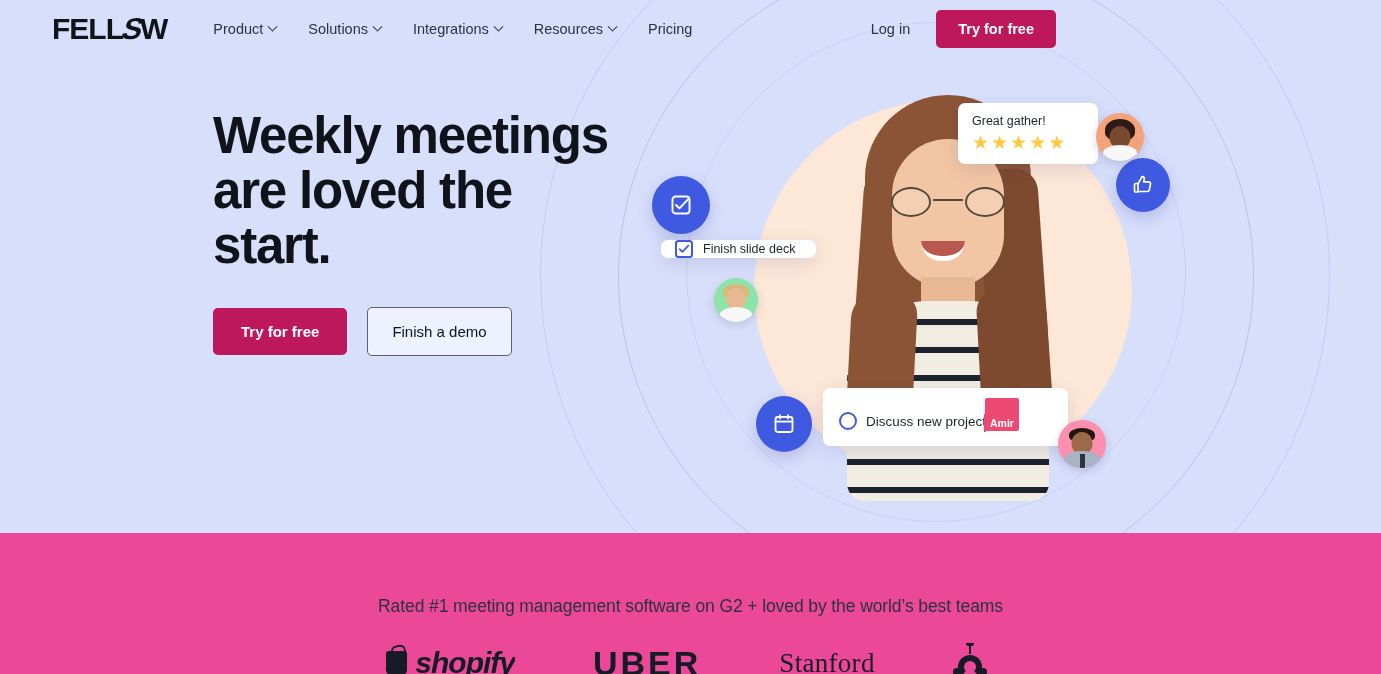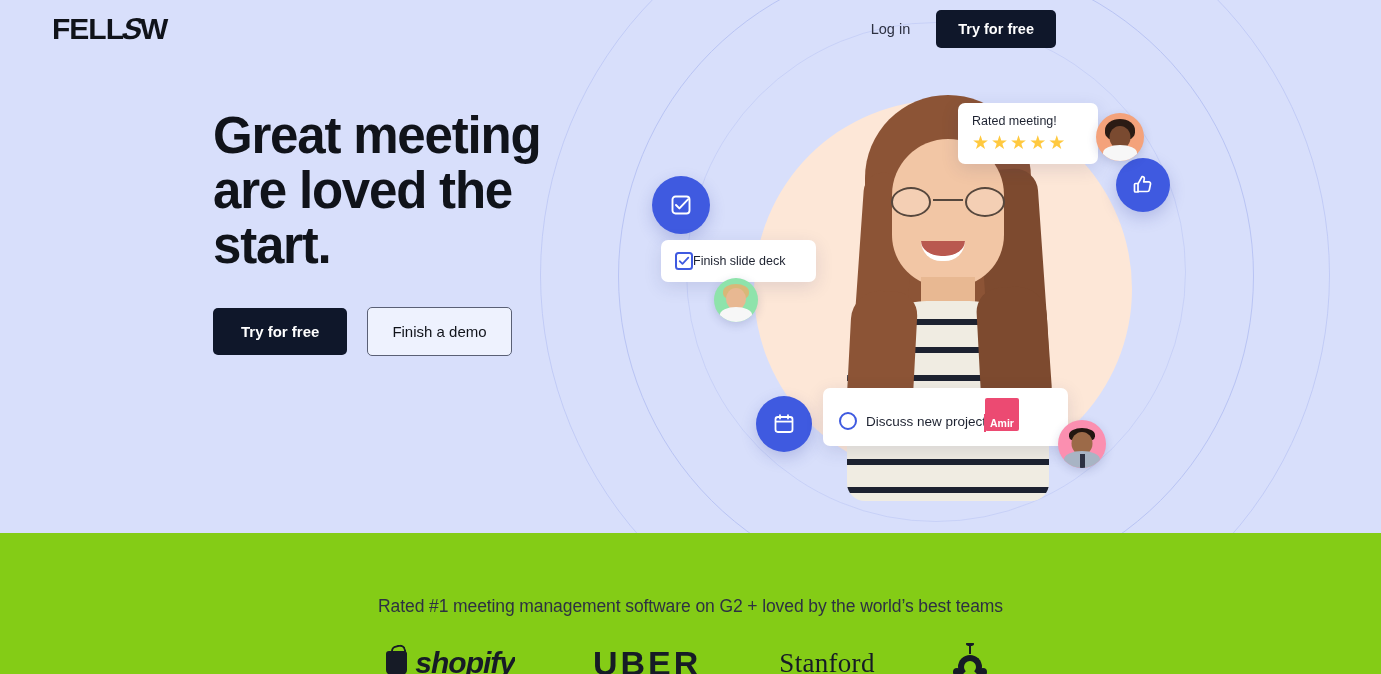--- a/index.html
+++ b/index.html
@@ -62,21 +62,21 @@
     display: inline-block;
   }
   .nav-right { margin-left: auto; display: flex; align-items: center; gap: 26px; }
   .login { font-size: 14.5px; color: #2d3142; cursor: pointer; }
   .btn {
     font-size: 14.5px; font-weight: bold;
     border-radius: 5px; cursor: pointer;
     display:inline-flex; align-items:center; justify-content:center;
     white-space: nowrap;
   }
-  .btn-primary { background: #0f172a; color: #fff; padding: 11px 21px; border: none;}
+  .btn-primary { background: #be185d; color: #fff; padding: 11px 21px; border: none;}
   .nav-right .btn-primary { padding: 11px 22px; }
 
   
   .hero-copy { position: absolute; left: 213px; top: 108px; width: 420px; z-index: 30; }
   h1.headline {
     font-size: 51px; line-height: 1.08;
     font-weight: bold; color: #10131a;
     letter-spacing: -1.2px;
   }
   p.subcopy {
@@ -159,21 +159,21 @@
     background: #fff; border-radius: 7px;
     box-shadow: 0 5px 18px rgba(40,50,110,.13);
   }
   .card-rating {
     left: 340px; top: 103px; width: 140px; padding: 11px 14px 12px 14px;
   }
   .card-rating .ttl { font-size: 12.5px; color: #1d2230; }
   .stars { margin-top: 5px; display:flex; gap: 2px; font-size: 19px; color: #ffc93f; line-height:1; }
   .card-task {
     left: 43px; top: 240px; width: 155px;
-    padding: 12px 14px; display:flex; align-items:center; 
+    padding: 0 14px; display:flex; align-items:center; gap: 10px;
   }
   .card-task .lbl { font-size: 12.5px; color:#1d2230; white-space:nowrap; }
   .chk {
     width: 18px; height: 18px; border: 2px solid #3f5ae0; border-radius: 3.5px;
     display:flex; align-items:center; justify-content:center; flex: 0 0 auto;
   }
   .card-meeting {
     left: 205px; top: 388px; width: 245px; padding: 14px 16px 16px 16px;
   }
   .card-meeting .mtitle { font-size: 17px; font-weight: bold; color:#1d2230; letter-spacing:-.3px; white-space:nowrap;}
@@ -196,21 +196,21 @@
   .av-hair { position:absolute; left:50%; transform:translateX(-50%); border-radius: 50% 50% 40% 40%; }
   .av-torso { position:absolute; left:50%; bottom:0; transform:translateX(-50%); border-radius: 50% 50% 0 0; }
 
   .av1 { left: 478px; top: 113px; width: 48px; height: 48px; background:#f4a27b; }
   .av2 { left: 96px;  top: 278px; width: 44px; height: 44px; background:#8ee3ab; }
   .av3 { left: 440px; top: 420px; width: 48px; height: 48px; background:#fb8fb0; }
 
   
   .logos-sec {
     position:absolute; top: 533px; left: 0; width: 1381px; height: 141px;
-    background:#84cc16;
+    background:#ec4899;
   }
   .rated {
     text-align:center; font-size: 17.5px; color:#2d3142;
     padding-top: 63px; letter-spacing: -.1px;
   }
   .logo-row {
     margin-top: 26px; display:flex; align-items:flex-start;
     justify-content:center; gap: 78px;
   }
   .brand {
@@ -252,30 +252,51 @@
     <div class="bg-circle c3"></div>
   </div>
 
   <nav class="navbar">
     <div class="logo">
       <span>FELL</span>
         <span class="slash">S</span>
         <span>W</span>
     </div>
 
+    <div class="nav-links">
+      <div class="nav-link">
+        <span>Product</span>
+        <i class="chev"></i>
+      </div>
+      <div class="nav-link">
+        <span>Solutions</span>
+        <i class="chev"></i>
+      </div>
+      <div class="nav-link">
+        <span>Integrations</span>
+        <i class="chev"></i>
+      </div>
+      <div class="nav-link">
+        <span>Resources</span>
+        <i class="chev"></i>
+      </div>
+      <div class="nav-link">
+        <span>Pricing</span>
+      </div>
+    </div>
 
     <div class="nav-right">
       <div class="login">Log in</div>
       <button class="btn btn-primary">Try for free</button>
     </div>
   </nav>
 
   <div class="hero-copy">
     <h1 class="headline">
-      <span>Great meeting</span><br>
+      <span>Weekly meetings</span><br>
       <span>are loved the start.</span>
     </h1>
     <div class="cta-row">
       <button class="btn btn-primary">Try for free</button>
       <button class="btn btn-outline">Finish a demo</button>
     </div>
   </div>
 
   <div class="illus">
     <div class="peach-circle"></div>
@@ -321,21 +342,21 @@
 
     <div class="fl icon-bubble bub-cal">
       <svg width="24" height="24" viewBox="0 0 24 24" fill="none">
         <rect x="3.5" y="5" width="17" height="15" rx="2.4" stroke="#fff" stroke-width="1.8"></rect>
         <path d="M3.5 9.6h17" stroke="#fff" stroke-width="1.8"></path>
         <path d="M8 3.2v3.4M16 3.2v3.4" stroke="#fff" stroke-width="1.8" stroke-linecap="round"></path>
       </svg>
     </div>
 
     <div class="fl card card-rating">
-      <div class="ttl">Rated meeting!</div>
+      <div class="ttl">Great gather!</div>
       <div class="stars">
         <span>★</span>
         <span>★</span>
         <span>★</span>
         <span>★</span>
         <span>★</span>
       </div>
     </div>
 
     <div class="fl card card-task">

